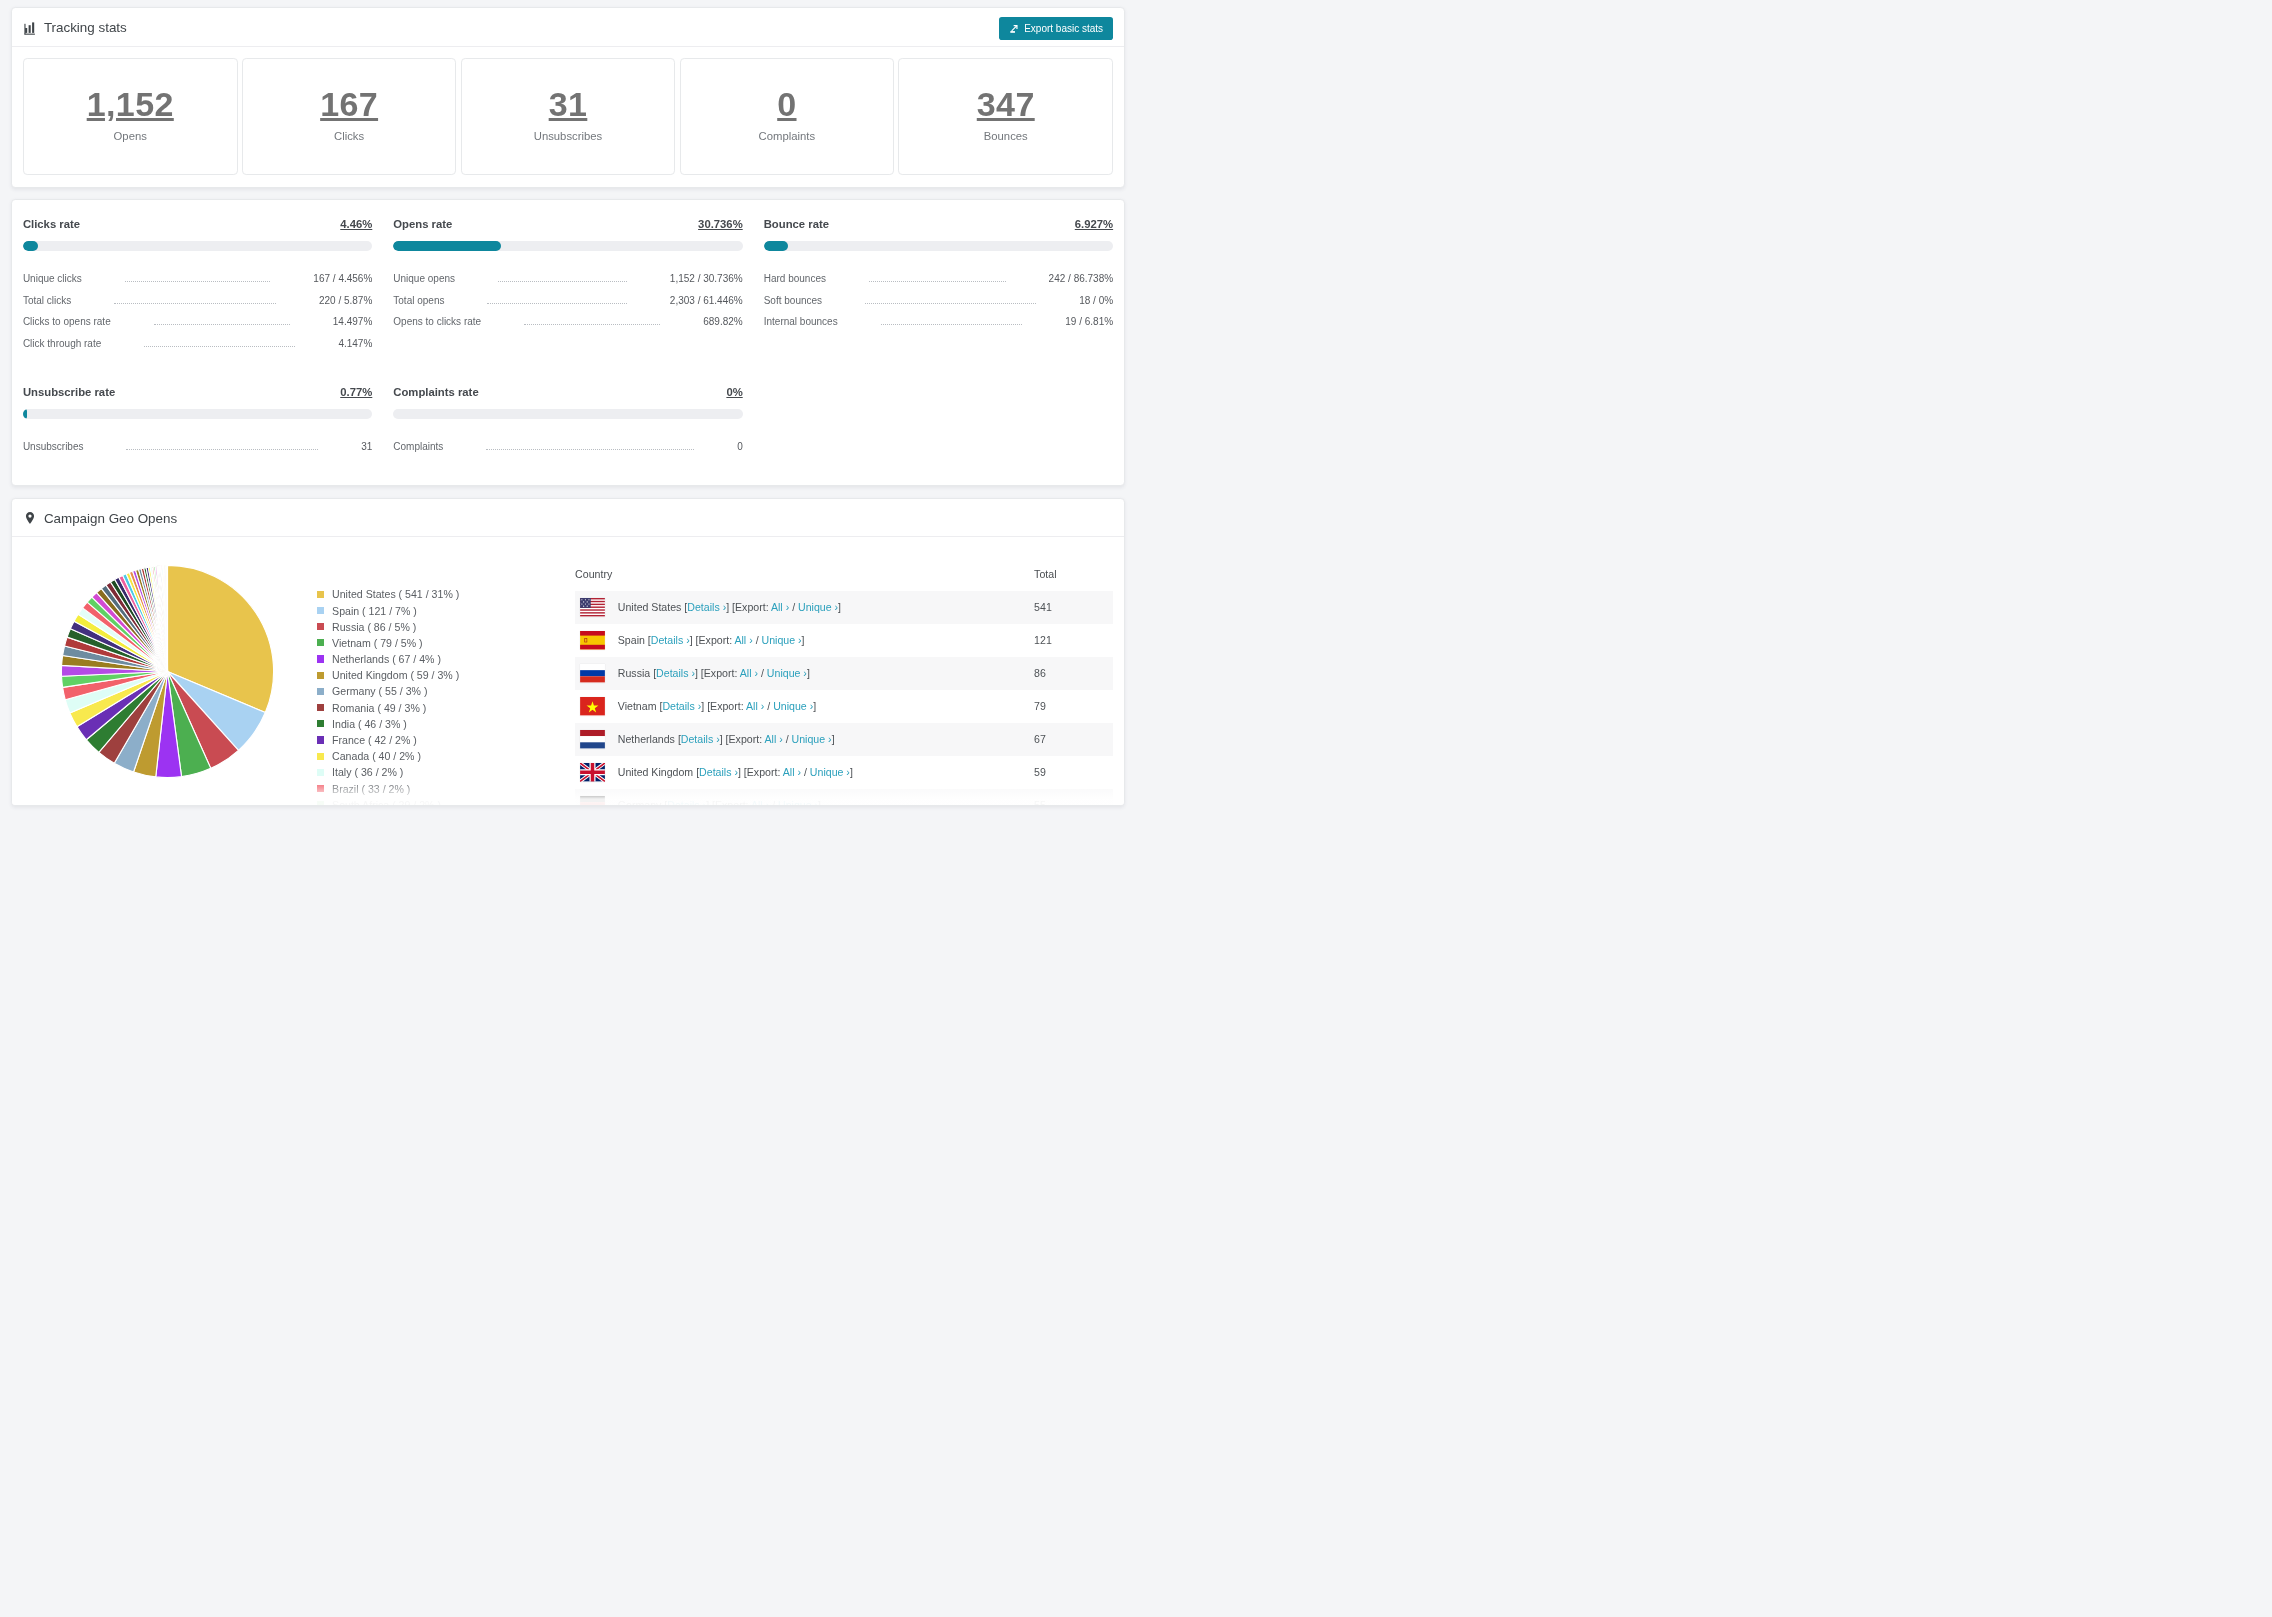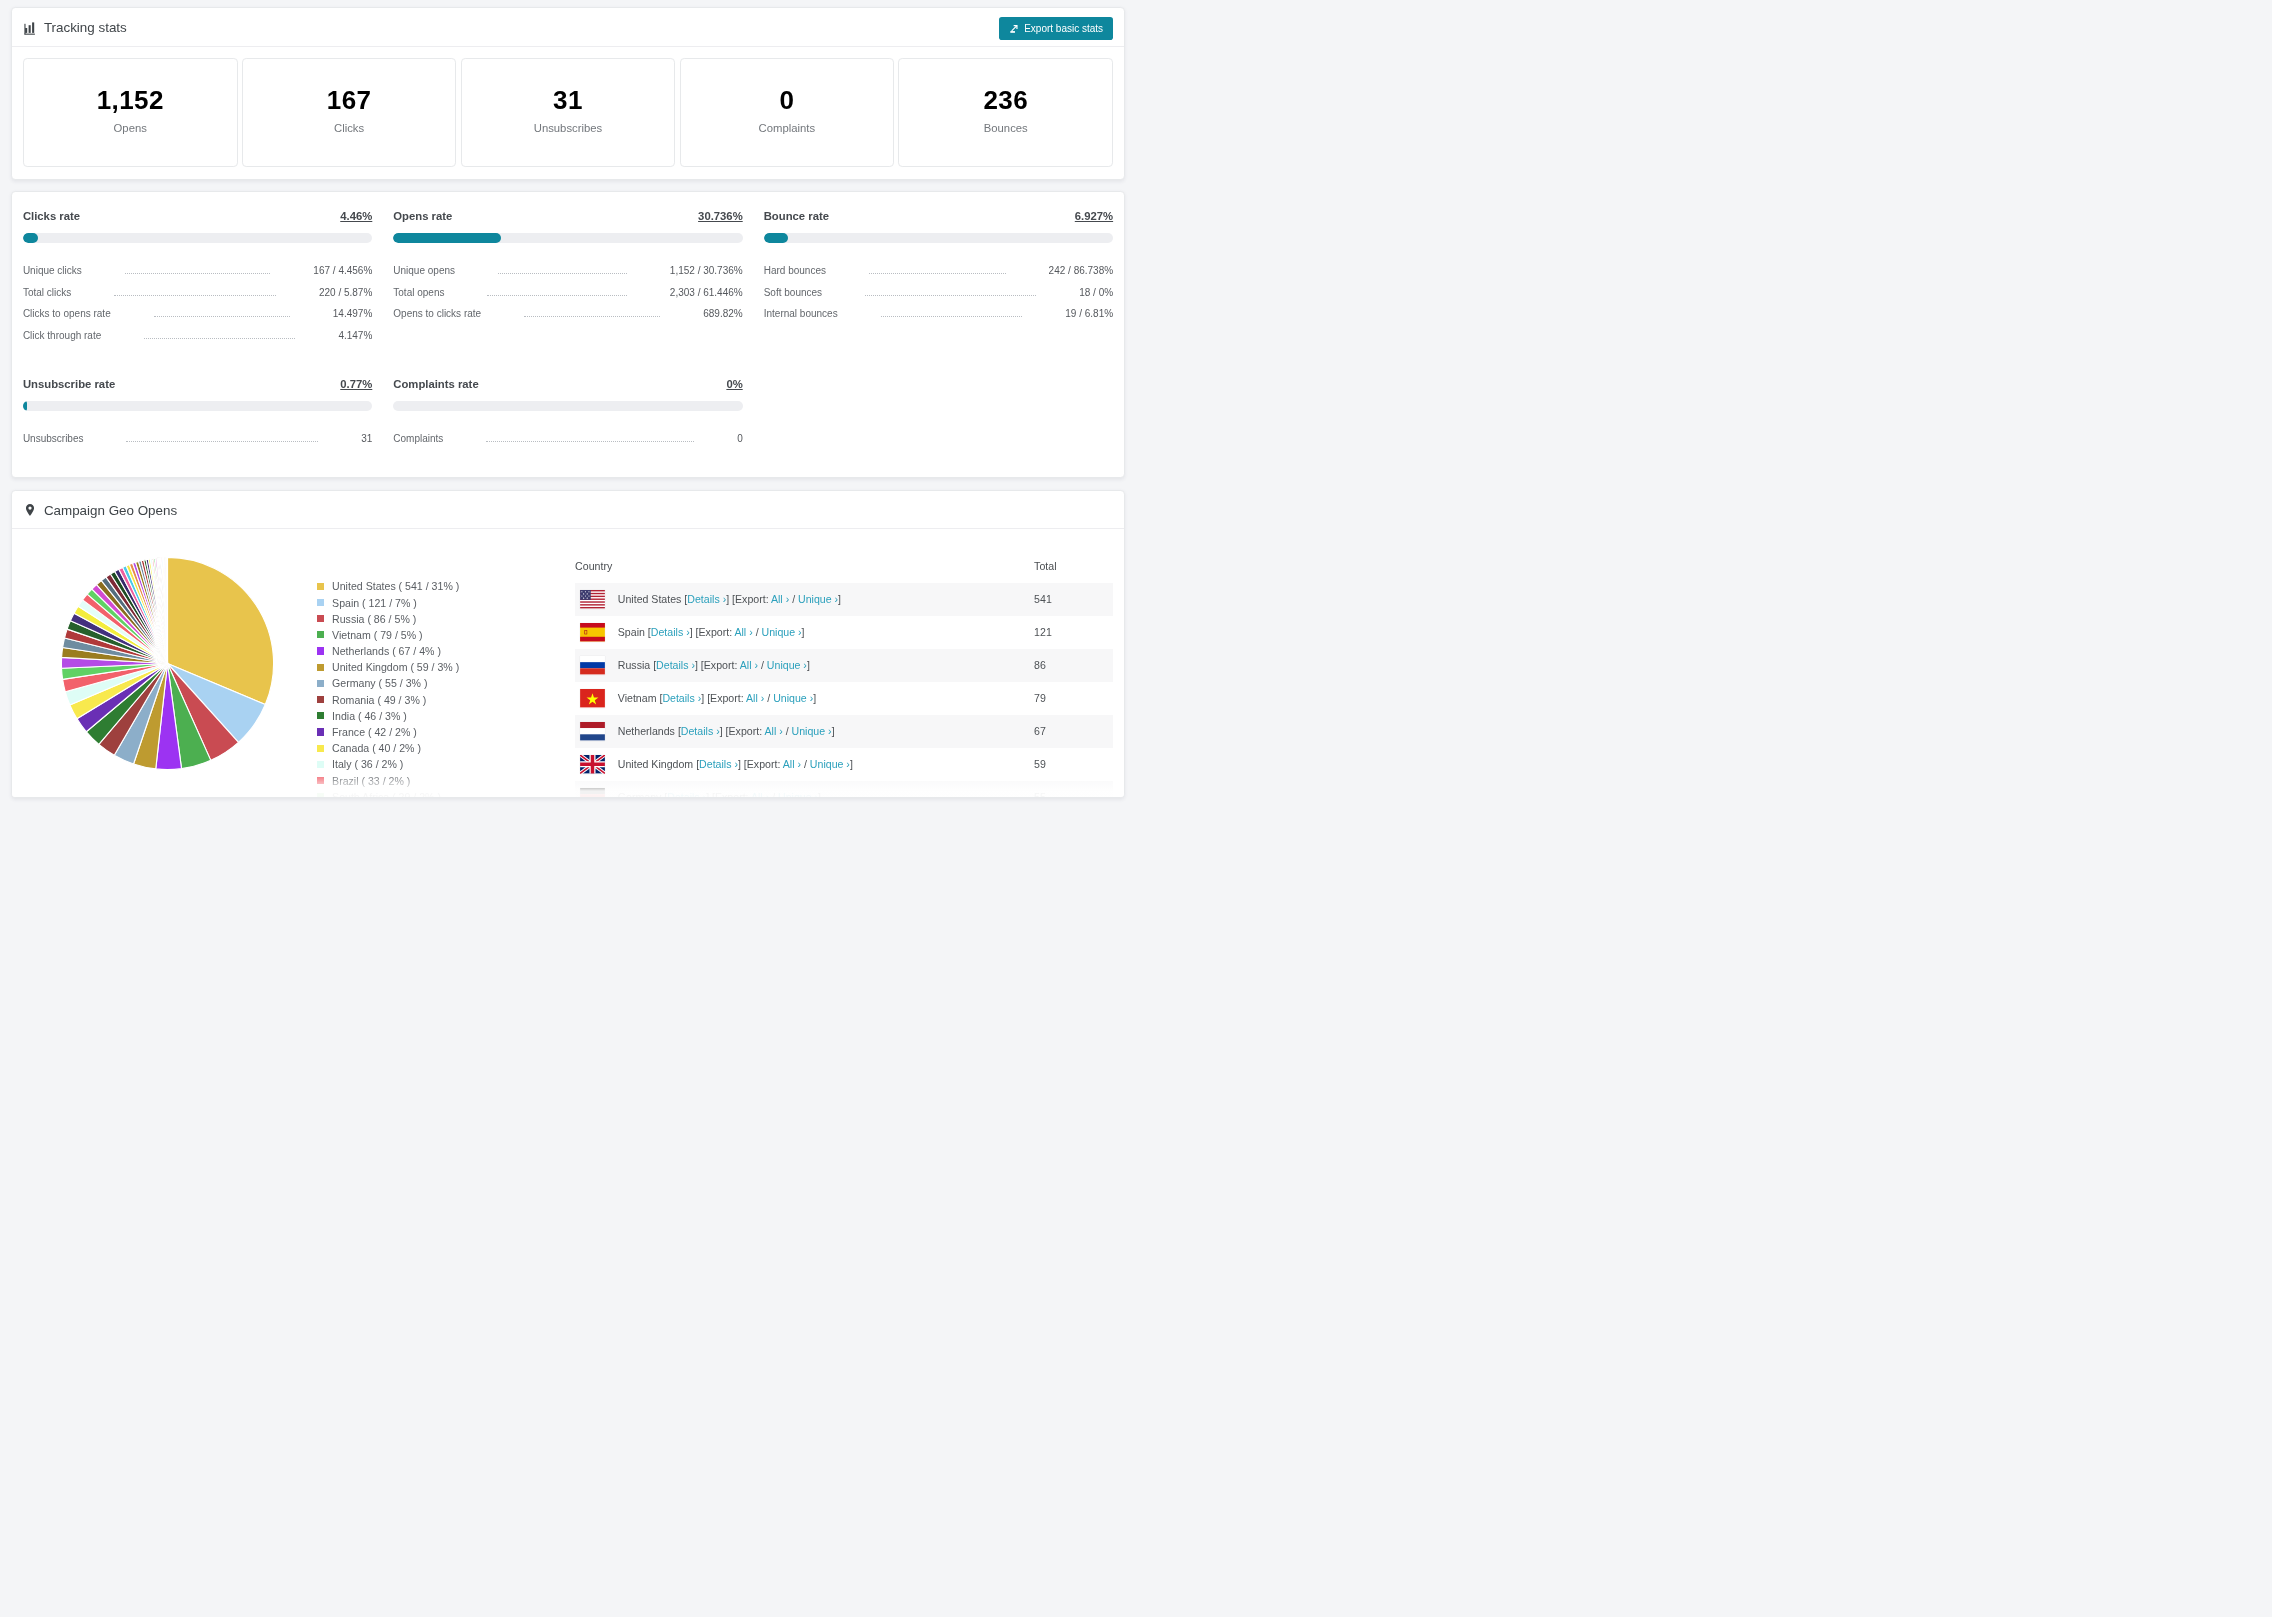--- a/index.html
+++ b/index.html
@@ -25,21 +25,21 @@
     background:#0e879d; color:#fff; border:none; border-radius:2.8px;
     font-size:10px; font-family:inherit; padding:6.4px 10px;
     display:flex; align-items:center; gap:5px; cursor:pointer;
   }
   .export-btn svg { width:10.6px; height:10.6px; }
   .stats-row { display:flex; gap:4.2px; margin:11.3px; }
   .stat-cell {
     flex:1; border:0.7px solid #e7e9eb; border-radius:4.2px;
     text-align:center; padding:26px 0 32px; background:#fff;
   }
-  .stat-value { font-size:26px; font-weight:bold; color:#000000; letter-spacing:0.4px; }
+  .stat-value { font-size:34px; font-weight:bold; color:#737373; letter-spacing:0.4px;text-decoration:underline; }
   .stat-label { font-size:11.3px; color:#73777c; margin-top:6.4px; }
   
   .rates-card { padding:18.4px 11.3px 28px; }
   .rates-grid { display:grid; grid-template-columns:1fr 1fr 1fr; column-gap:21px; row-gap:31px; }
   .rate-head { display:flex; justify-content:space-between; align-items:baseline; margin-bottom:10.6px; }
   .rate-title { font-size:11.3px; font-weight:bold; color:#45494e; }
   .rate-pct   { font-size:11.3px; font-weight:bold; color:#45494e;text-decoration:underline; }
   .bar { height:10px; background:#edeef1; border-radius:5px; overflow:hidden; }
   .bar-fill { height:100%; background:#0e879d; border-radius:5px; }
   .rate-rows { margin-top:17px; }
@@ -122,21 +122,21 @@
           <div class="stat-value">31</div>
           <div class="stat-label">Unsubscribes</div>
         </div>
 
         <div class="stat-cell">
           <div class="stat-value">0</div>
           <div class="stat-label">Complaints</div>
         </div>
 
         <div class="stat-cell">
-          <div class="stat-value">236</div>
+          <div class="stat-value">347</div>
           <div class="stat-label">Bounces</div>
         </div>
       </div>
   </div>
 
   <div class="card rates-card">
     <div class="rates-grid">
       <div class="rate-panel">
         <div class="rate-head">
           <span class="rate-title">Clicks rate</span>

